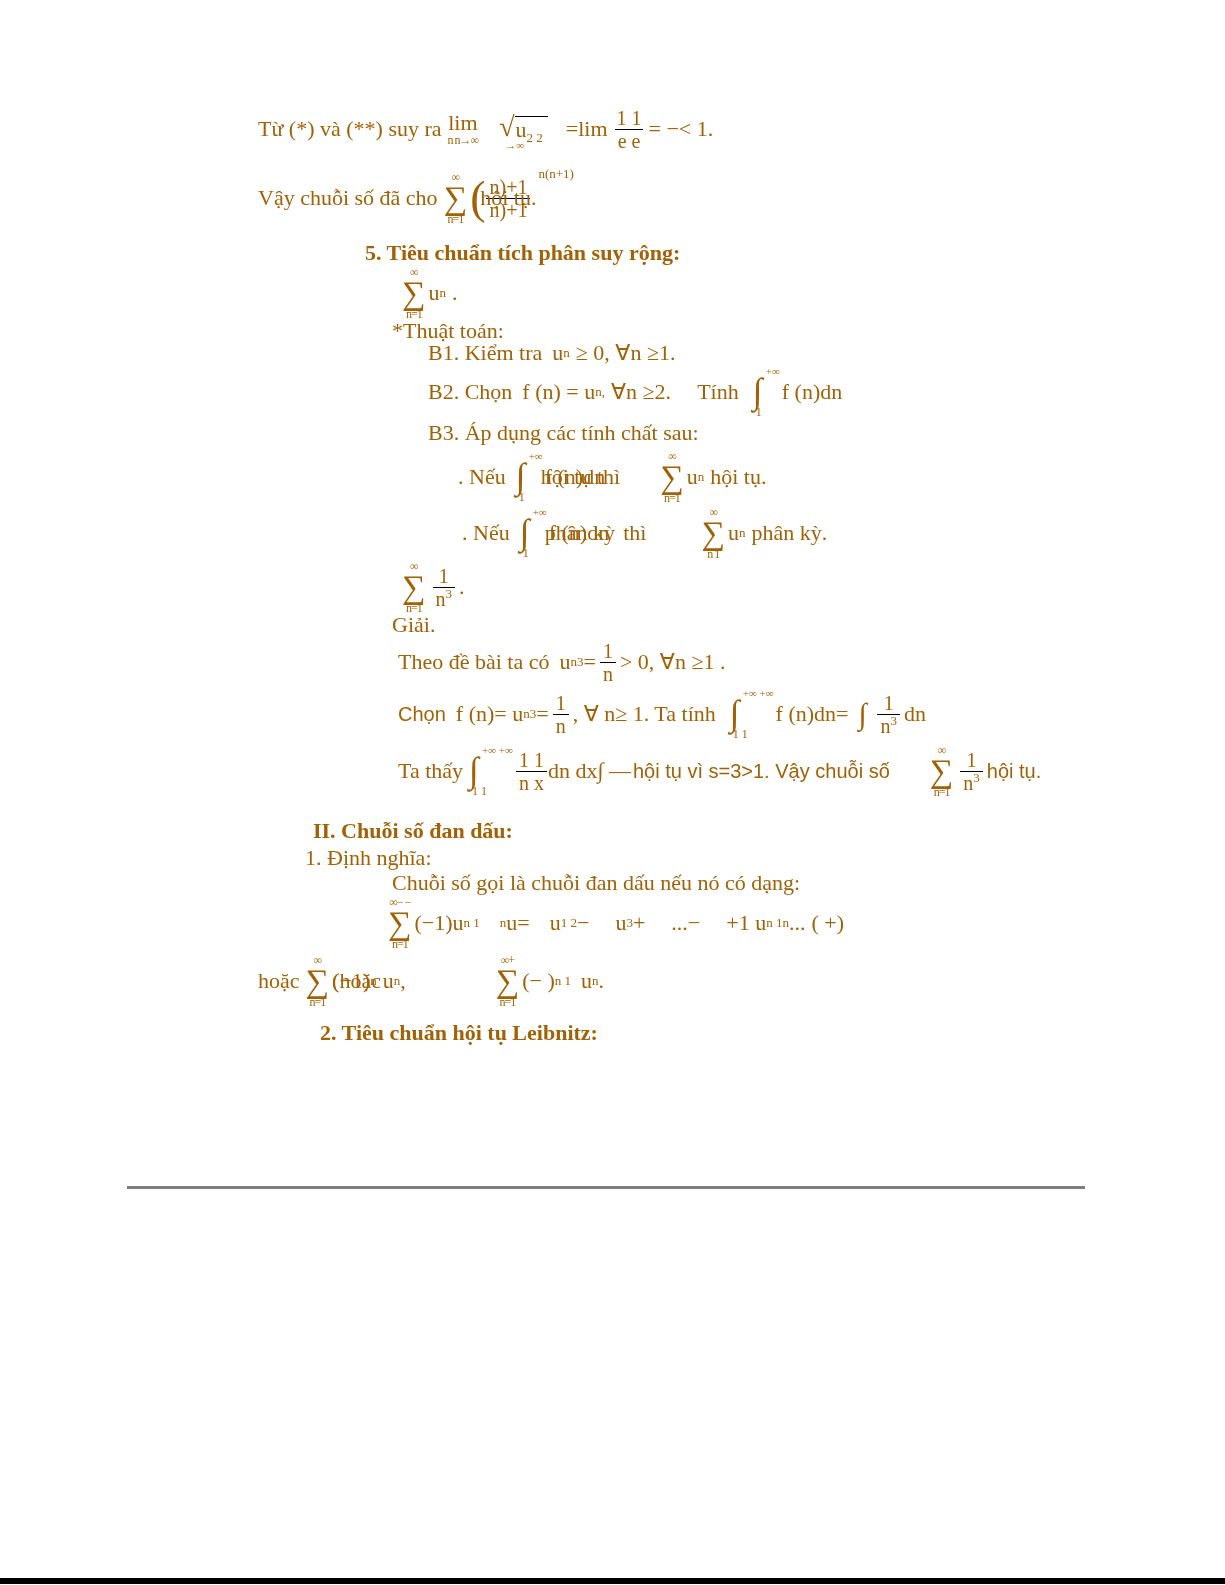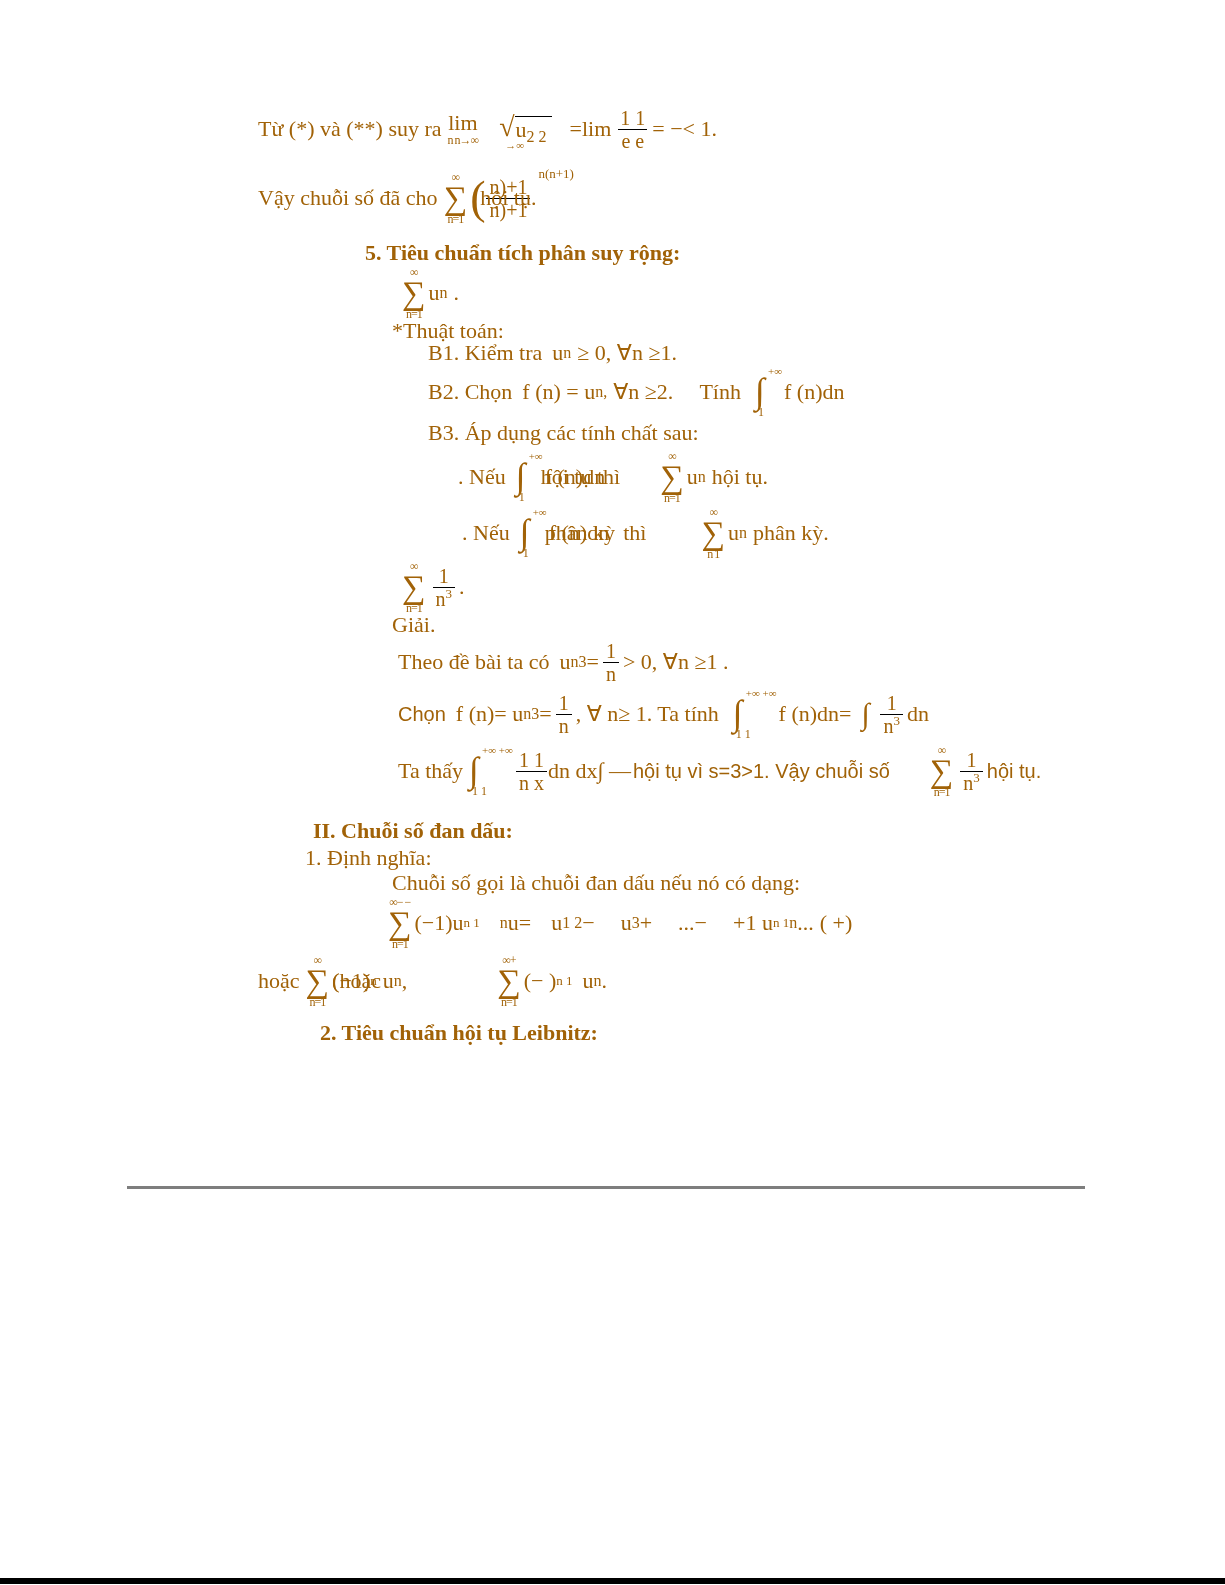--- a/index.html
+++ b/index.html
@@ -2,21 +2,21 @@
 <html><head>
 <meta charset="utf-8">
 <style>
   html,body{margin:0;padding:0;background:#ffffff;}
   #page{position:relative;width:1225px;height:1585px;background:#ffffff;overflow:hidden;
         font-family:"Liberation Serif",serif;color:#a16207;}
   .line{position:absolute;display:flex;align-items:center;white-space:nowrap;
         font-family:"Liberation Serif",serif;font-size:22px;line-height:1.15;}
   .bold{font-weight:700;}
   .sans{font-family:"Liberation Sans",sans-serif;font-size:20px;}
-  sub{font-size:16px;line-height:0;}
+  sub{font-size:13px;line-height:0;}
   sup{font-size:13px;line-height:0;}
   
   .sum{display:inline-flex;flex-direction:column;align-items:center;line-height:1;margin:0 3px;}
   .slim{font-size:12px;letter-spacing:-1px;}
   .ssig{font-size:33px;line-height:.92;}
   
   .intg{display:inline-flex;flex-direction:column;align-items:flex-start;line-height:1;margin:0 2px;}
   .isup{font-size:11px;margin-left:13px;letter-spacing:0;}
   .iglyph{font-size:36px;line-height:.8;}
   .isub{font-size:12px;margin-left:3px;}

